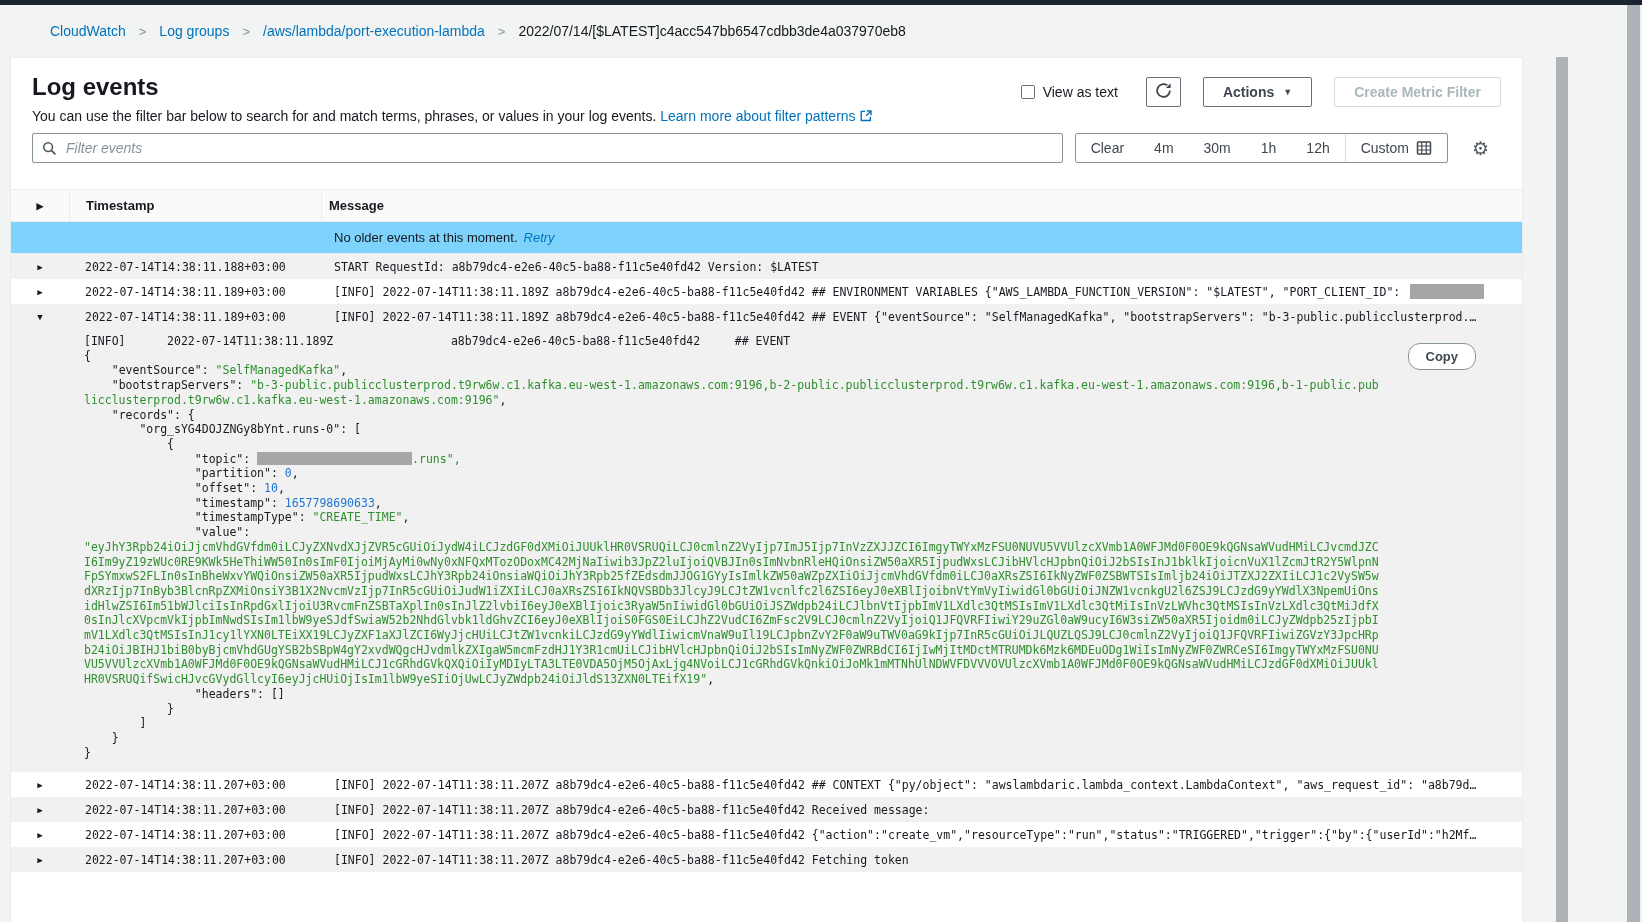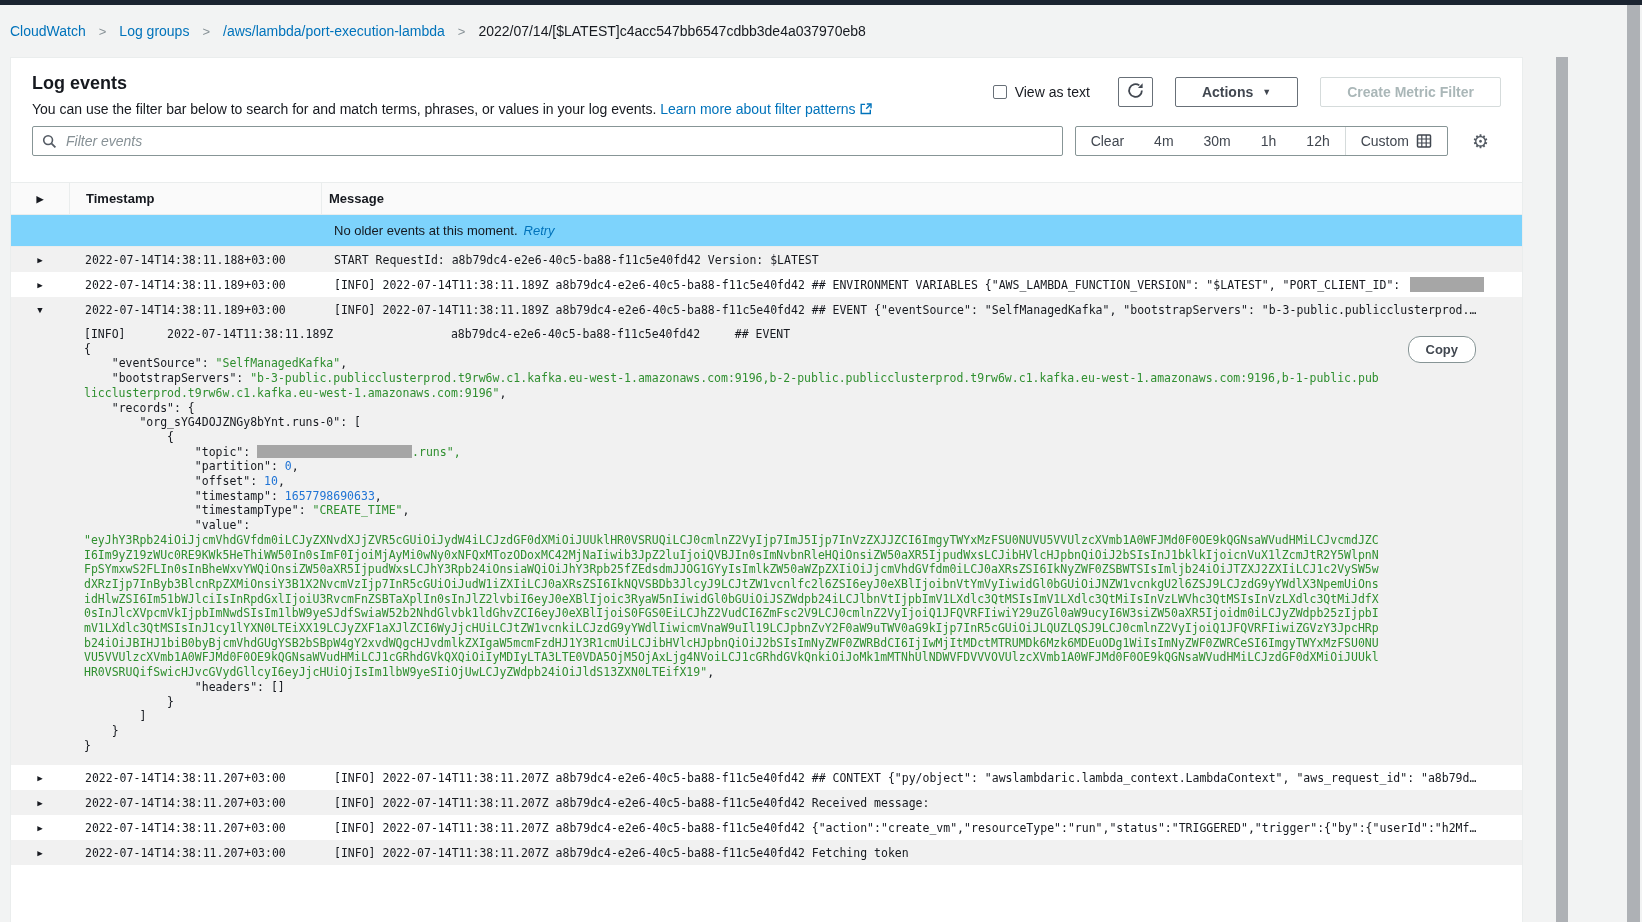--- a/index.html
+++ b/index.html
@@ -3,40 +3,40 @@
 <meta charset="utf-8">
 <style>
   * { box-sizing: border-box; }
   html,body { margin:0; padding:0; }
   body {
     width:1642px; height:922px; overflow:hidden; position:relative;
     background:#f2f3f3; color:#16191f;
     font-family:"Liberation Sans", sans-serif;
   }
   .topbar { height:5px; background:#1b2430; }
-  .breadcrumb { height:52px; display:flex; align-items:center; padding:0 10px; font-size:14px; gap:13px; }
+  .breadcrumb { height:52px; display:flex; align-items:center; padding:0 10px; font-size:14px; gap:13px;margin-left:40px; }
   .breadcrumb a { color:#0073bb; text-decoration:none; cursor:pointer; }
   .breadcrumb .sep { color:#879196; font-size:13px; }
   .breadcrumb .current { color:#16191f; }
   .panel {
     margin-left:10px; width:1513px; min-height:865px; background:#fff;
     border:1px solid #eaeded; border-bottom:none; padding-top:15px;
   }
   .panel-header { display:flex; justify-content:space-between; align-items:flex-start; padding:0 21px; }
-  h1 { font-size:18px; font-weight:700; margin:0 0 7px 0; }
+  h1 { font-size:24px; font-weight:700; margin:0 0 7px 0; }
   .desc { font-size:14px; }
   .desc a { color:#0073bb; text-decoration:none; cursor:pointer; }
   .ext-icon { margin-left:4px; vertical-align:-1px; }
   .controls { display:flex; align-items:center; gap:22px; padding-top:4px; flex-shrink:0; }
   .chk-wrap { display:flex; align-items:center; gap:8px; margin-right:6px; font-size:14px; }
   .chk { width:14px; height:14px; border:1px solid #687078; border-radius:2px; background:#fff; cursor:pointer; }
   .btn {
     height:30px; display:inline-flex; align-items:center; justify-content:center;
     background:#fff; border:1px solid #687078; border-radius:2px;
-    font-family:inherit; font-weight:700; font-size:14px; color:#414750; padding:0 26px; cursor:pointer;
+    font-family:inherit; font-weight:700; font-size:14px; color:#414750; padding:0 19px; cursor:pointer;
   }
   .btn-icon { width:35px; padding:0; }
   .btn.disabled { color:#aab7b8; border-color:#d5dbdb; cursor:default; }
   .caret { font-size:9px; margin-left:9px; }
   .filter-row { display:flex; align-items:center; padding:0 21px; margin-top:8px; }
   .search-box { flex:1; height:30px; border:1px solid #879596; border-radius:2px; background:#fff; display:flex; align-items:center; padding:0 9px; gap:7px; }
   .search-box input { border:none; outline:none; flex:1; font-size:14px; font-family:inherit; color:#16191f; background:transparent; }
   .search-box input::placeholder { color:#879196; font-style:italic; }
   .range-group { display:flex; align-items:stretch; height:30px; border:1px solid #879596; border-radius:2px; background:#fff; margin-left:12px; font-size:14px; color:#414750; }
   .range-item { padding:0 15px; display:flex; align-items:center; cursor:pointer; white-space:nowrap; }

